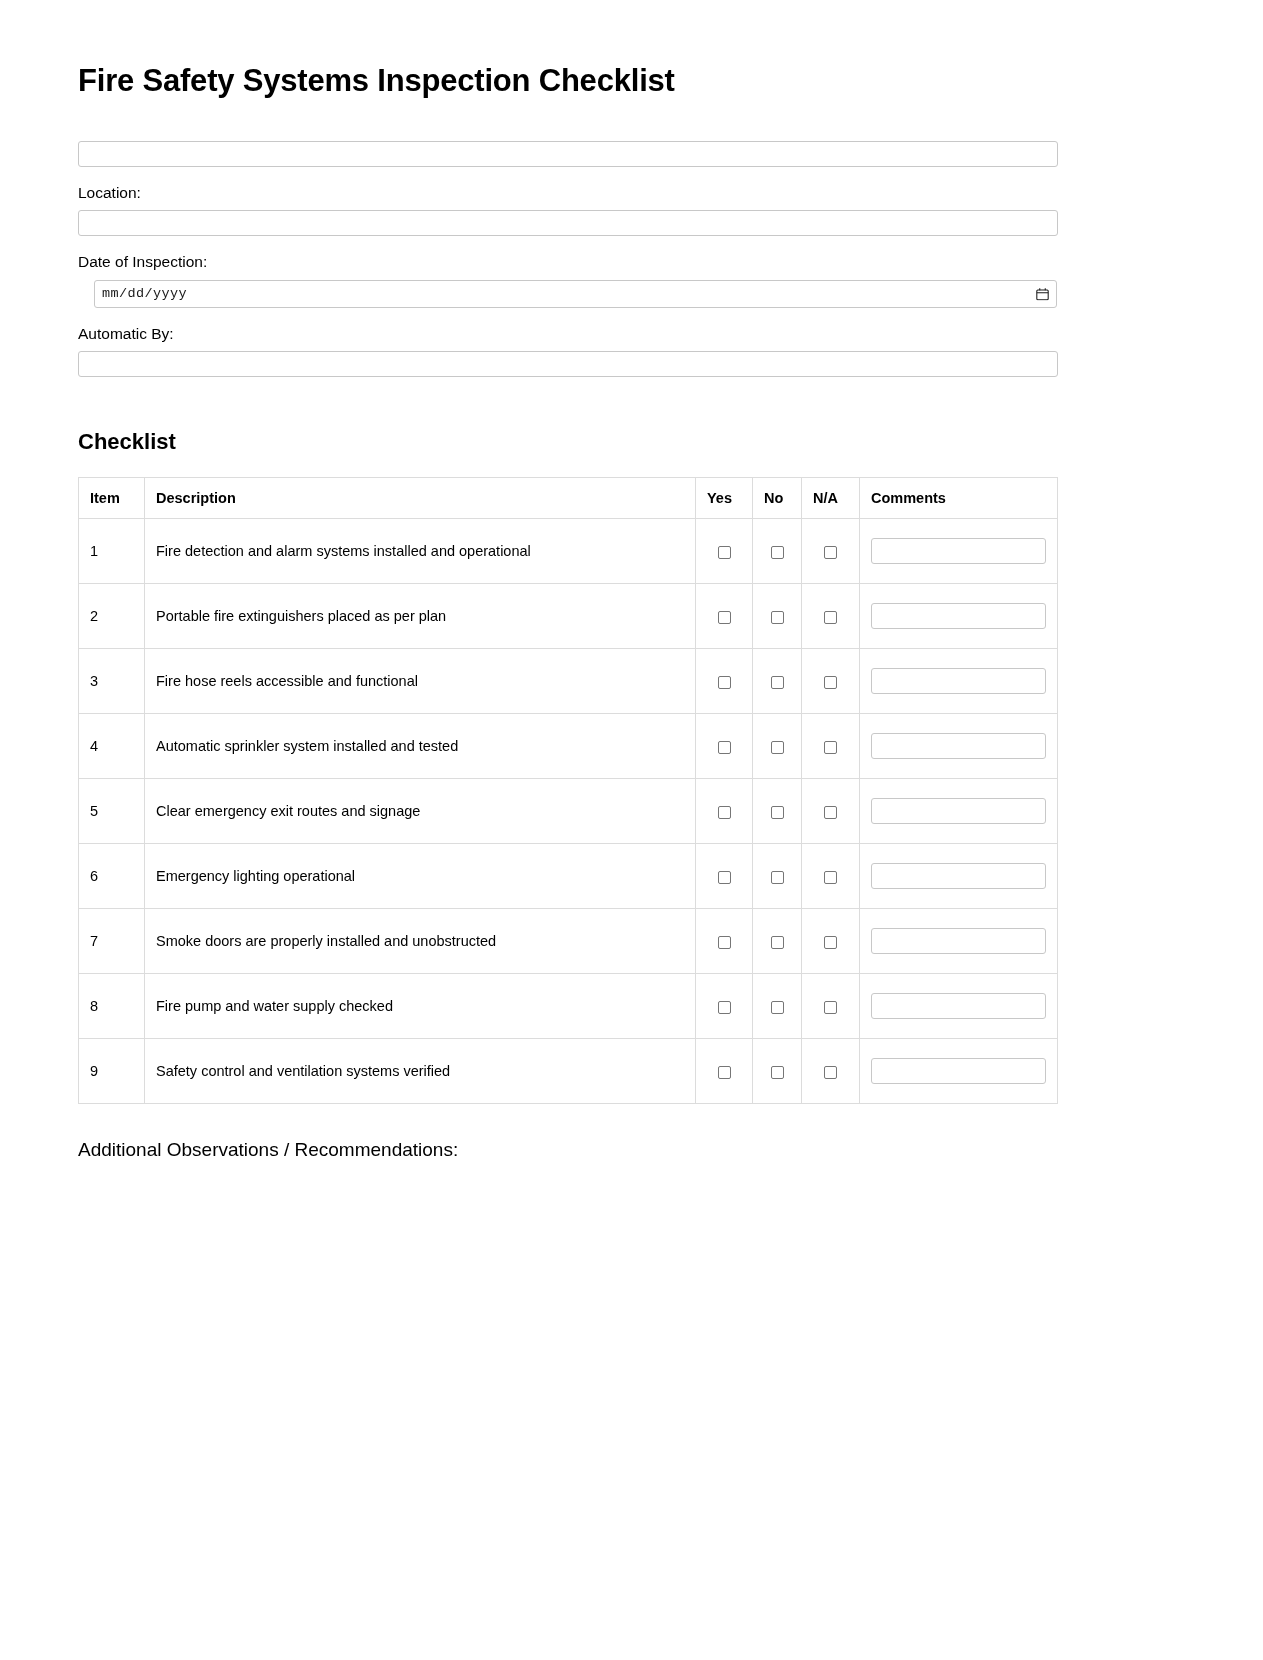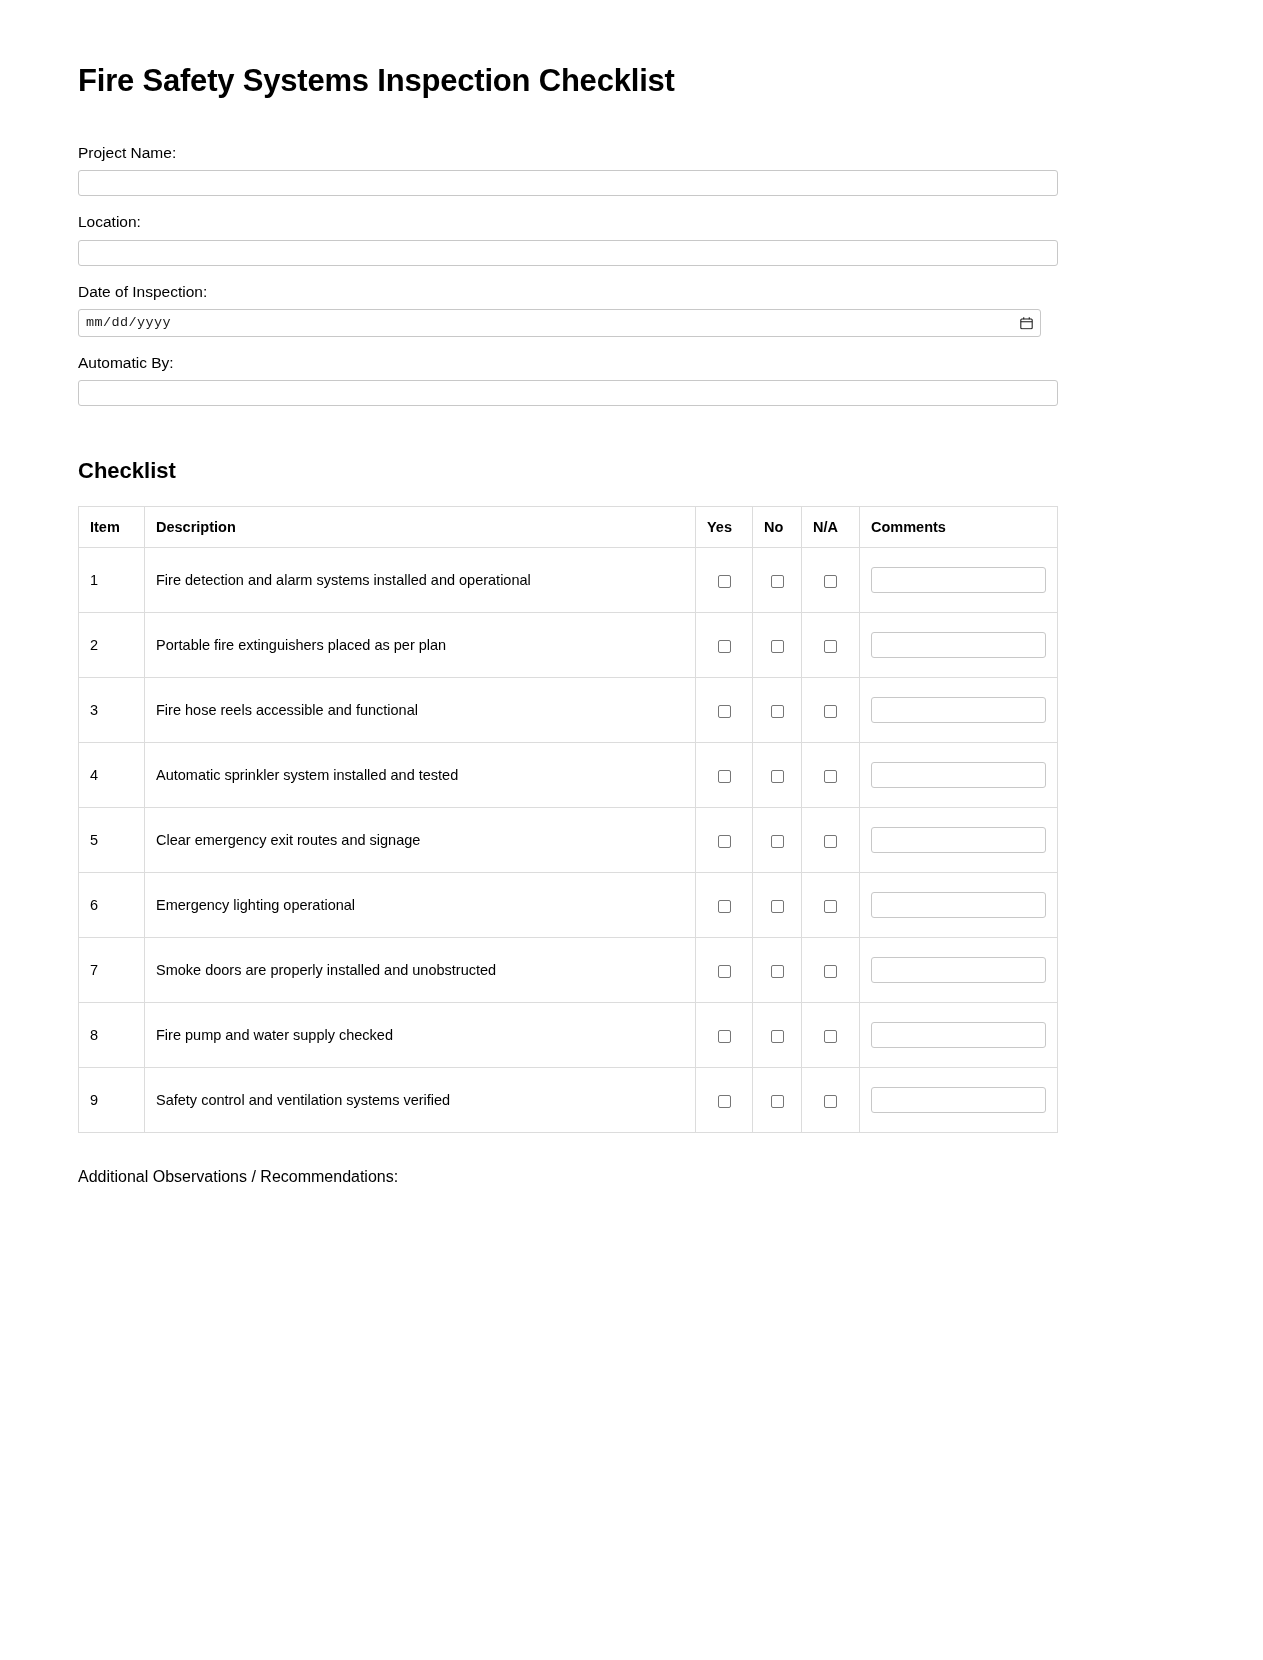--- a/index.html
+++ b/index.html
@@ -50,20 +50,21 @@
     font-size: 14px;
     padding: 2px 7px;
     color: #000;
     outline: none;
     margin-bottom: 14px;
   }
   .date-wrap {
     position: relative;
     width: calc(100% - 17px);
     margin-bottom: 14px;
+    margin-left: 16px;
   }
   .date-input {
     display: block;
     width: 100%;
     box-sizing: border-box;
     height: 28px;
     border: 1px solid #c8c8c8;
     border-radius: 3px;
     background: #fff;
     font-family: "Liberation Mono", monospace;
@@ -152,37 +153,36 @@
     font-size: 13px;
     padding: 2px 6px;
     color: #000;
     outline: none;
   }
   td.comment-cell {
     padding: 6px 9px 22px 9px;
     vertical-align: top;
   }
   .observations-label {
-    font-size: 16px;
+    font-size: 19px;
     color: #000;
     margin: 32px 0 0 0;
     line-height: 1.5;
   }
 </style>
 </head>
 <body>
 
 <div class="page">
 
   <h1 class="doc-title">Fire Safety Systems Inspection Checklist</h1>
 
   <div>
 
     <div class="field-block">
-      <label class="field-label">Project Name:</label>
       <input class="text-input" type="text" value="" style="">
     </div>
 
     <div class="field-block">
       <label class="field-label">Location:</label>
       <input class="text-input" type="text" value="" style="">
     </div>
 
     <div class="field-block">
       <label class="field-label">Date of Inspection:</label>

